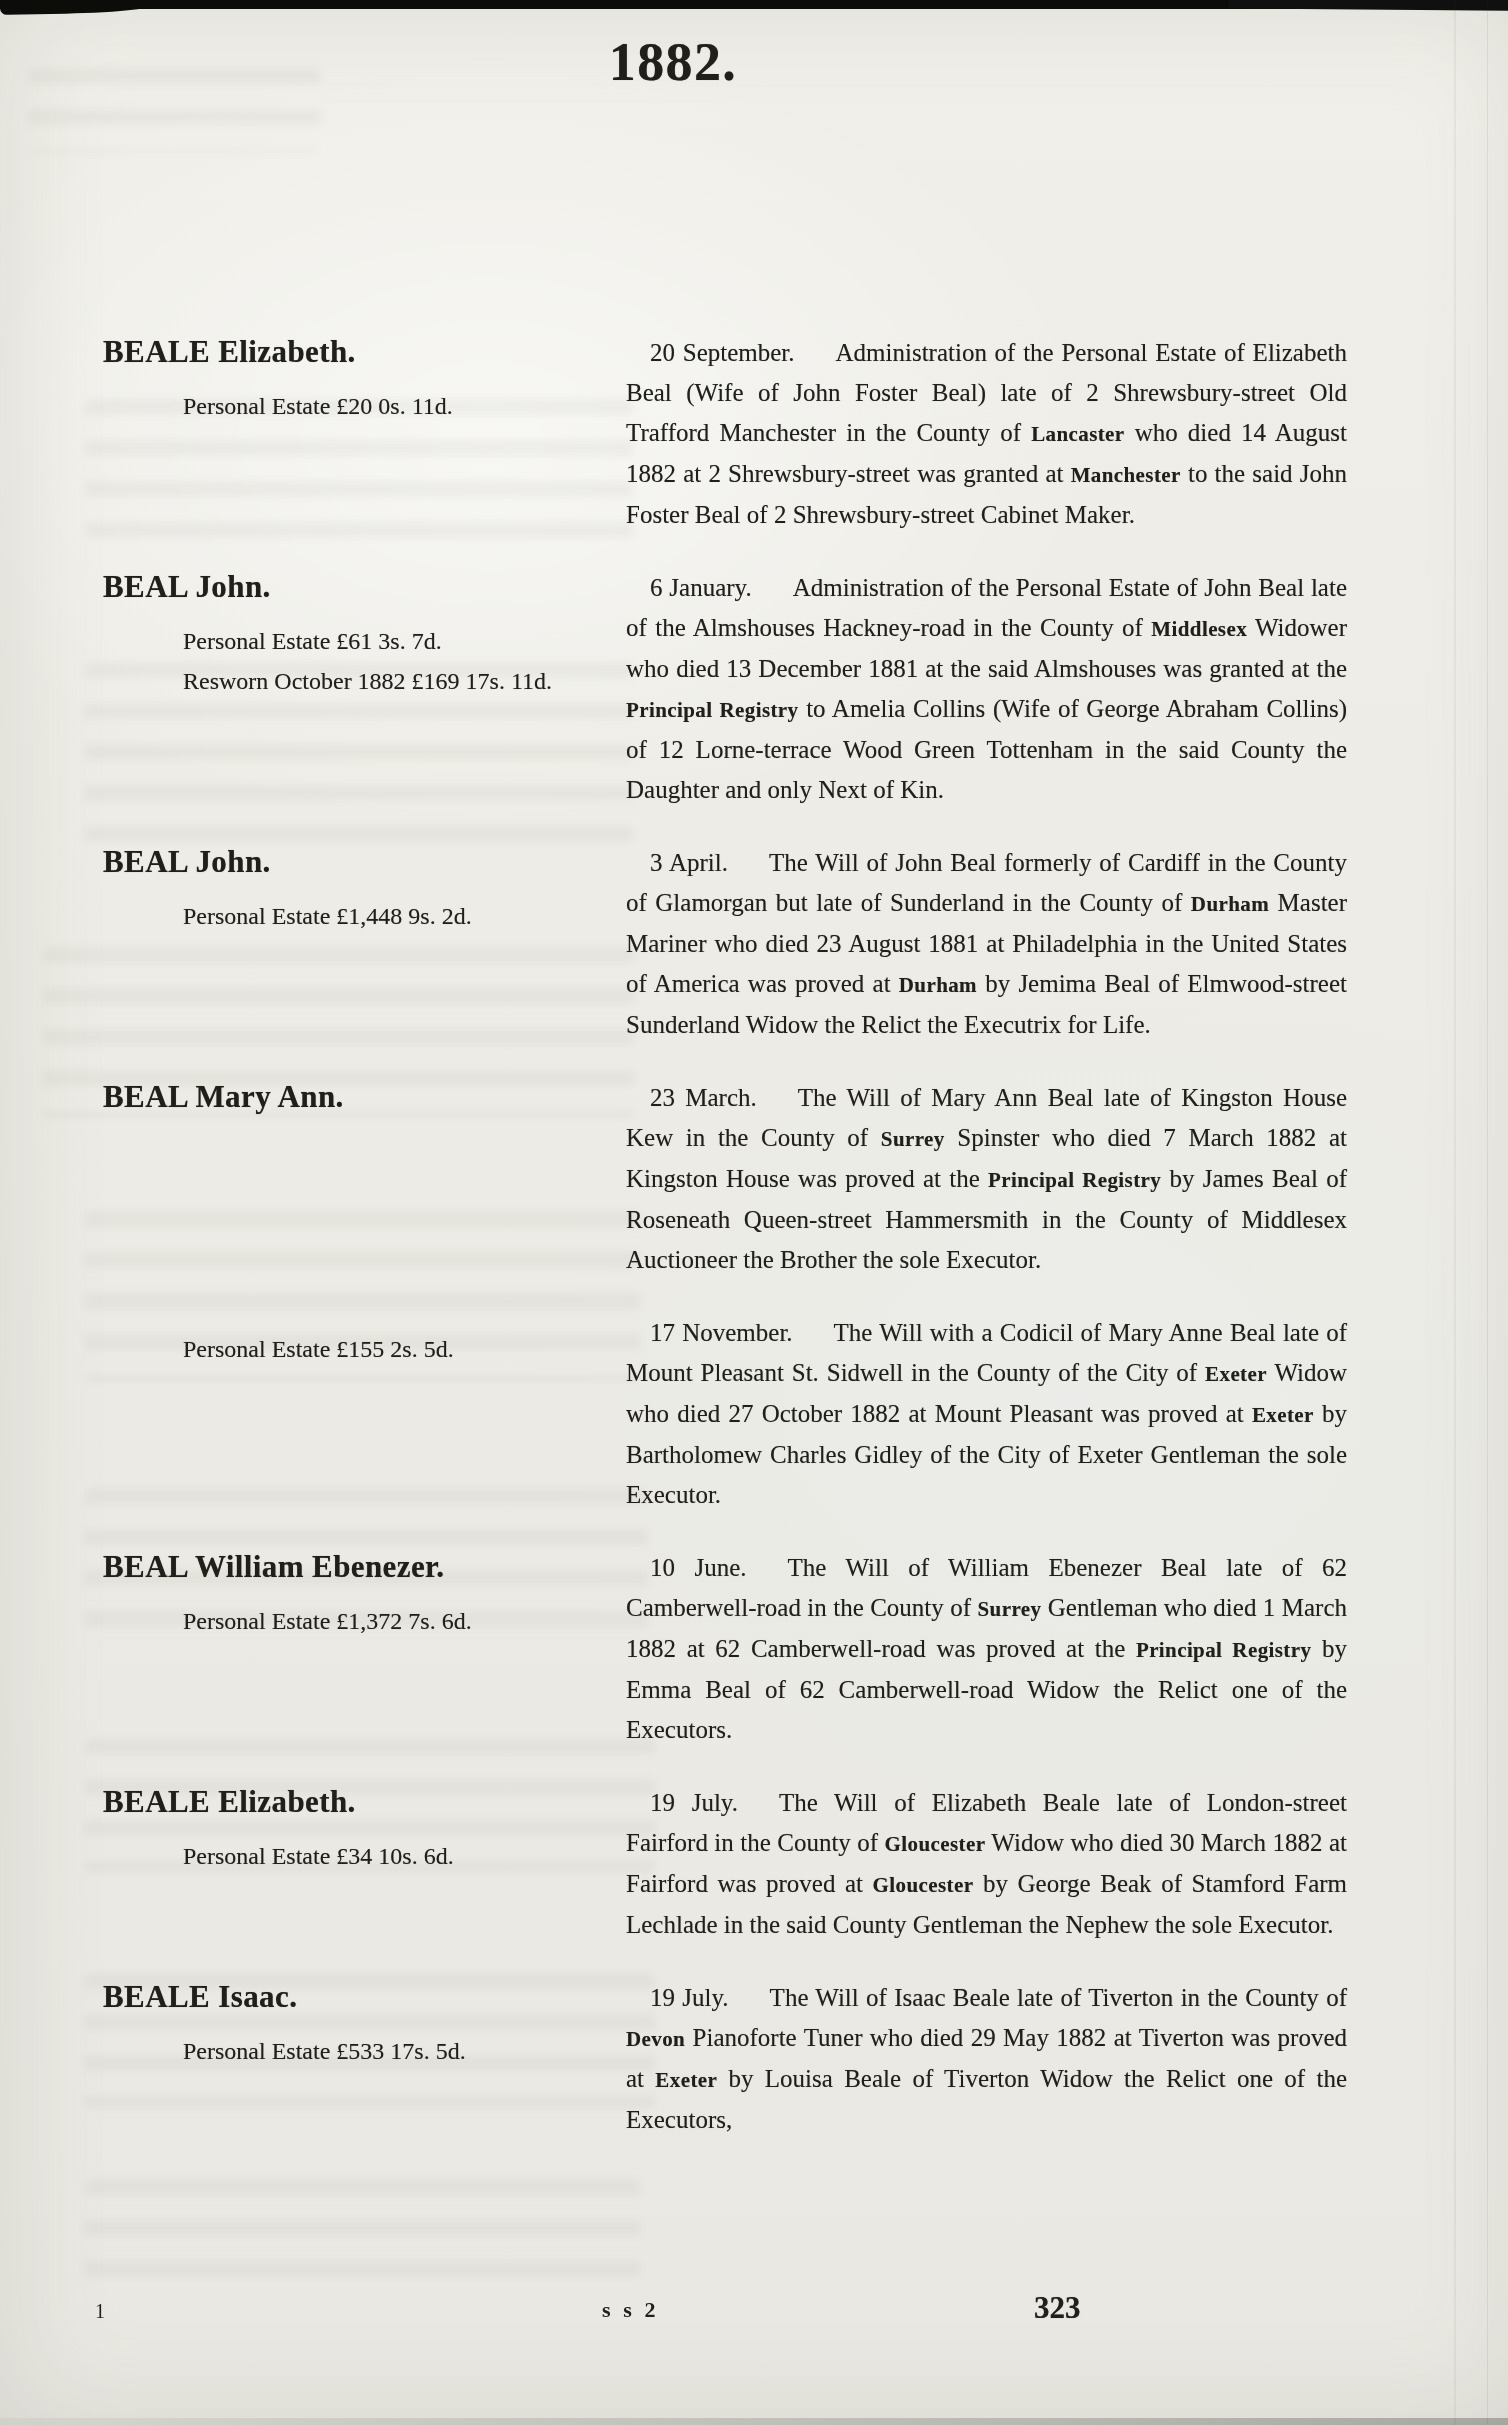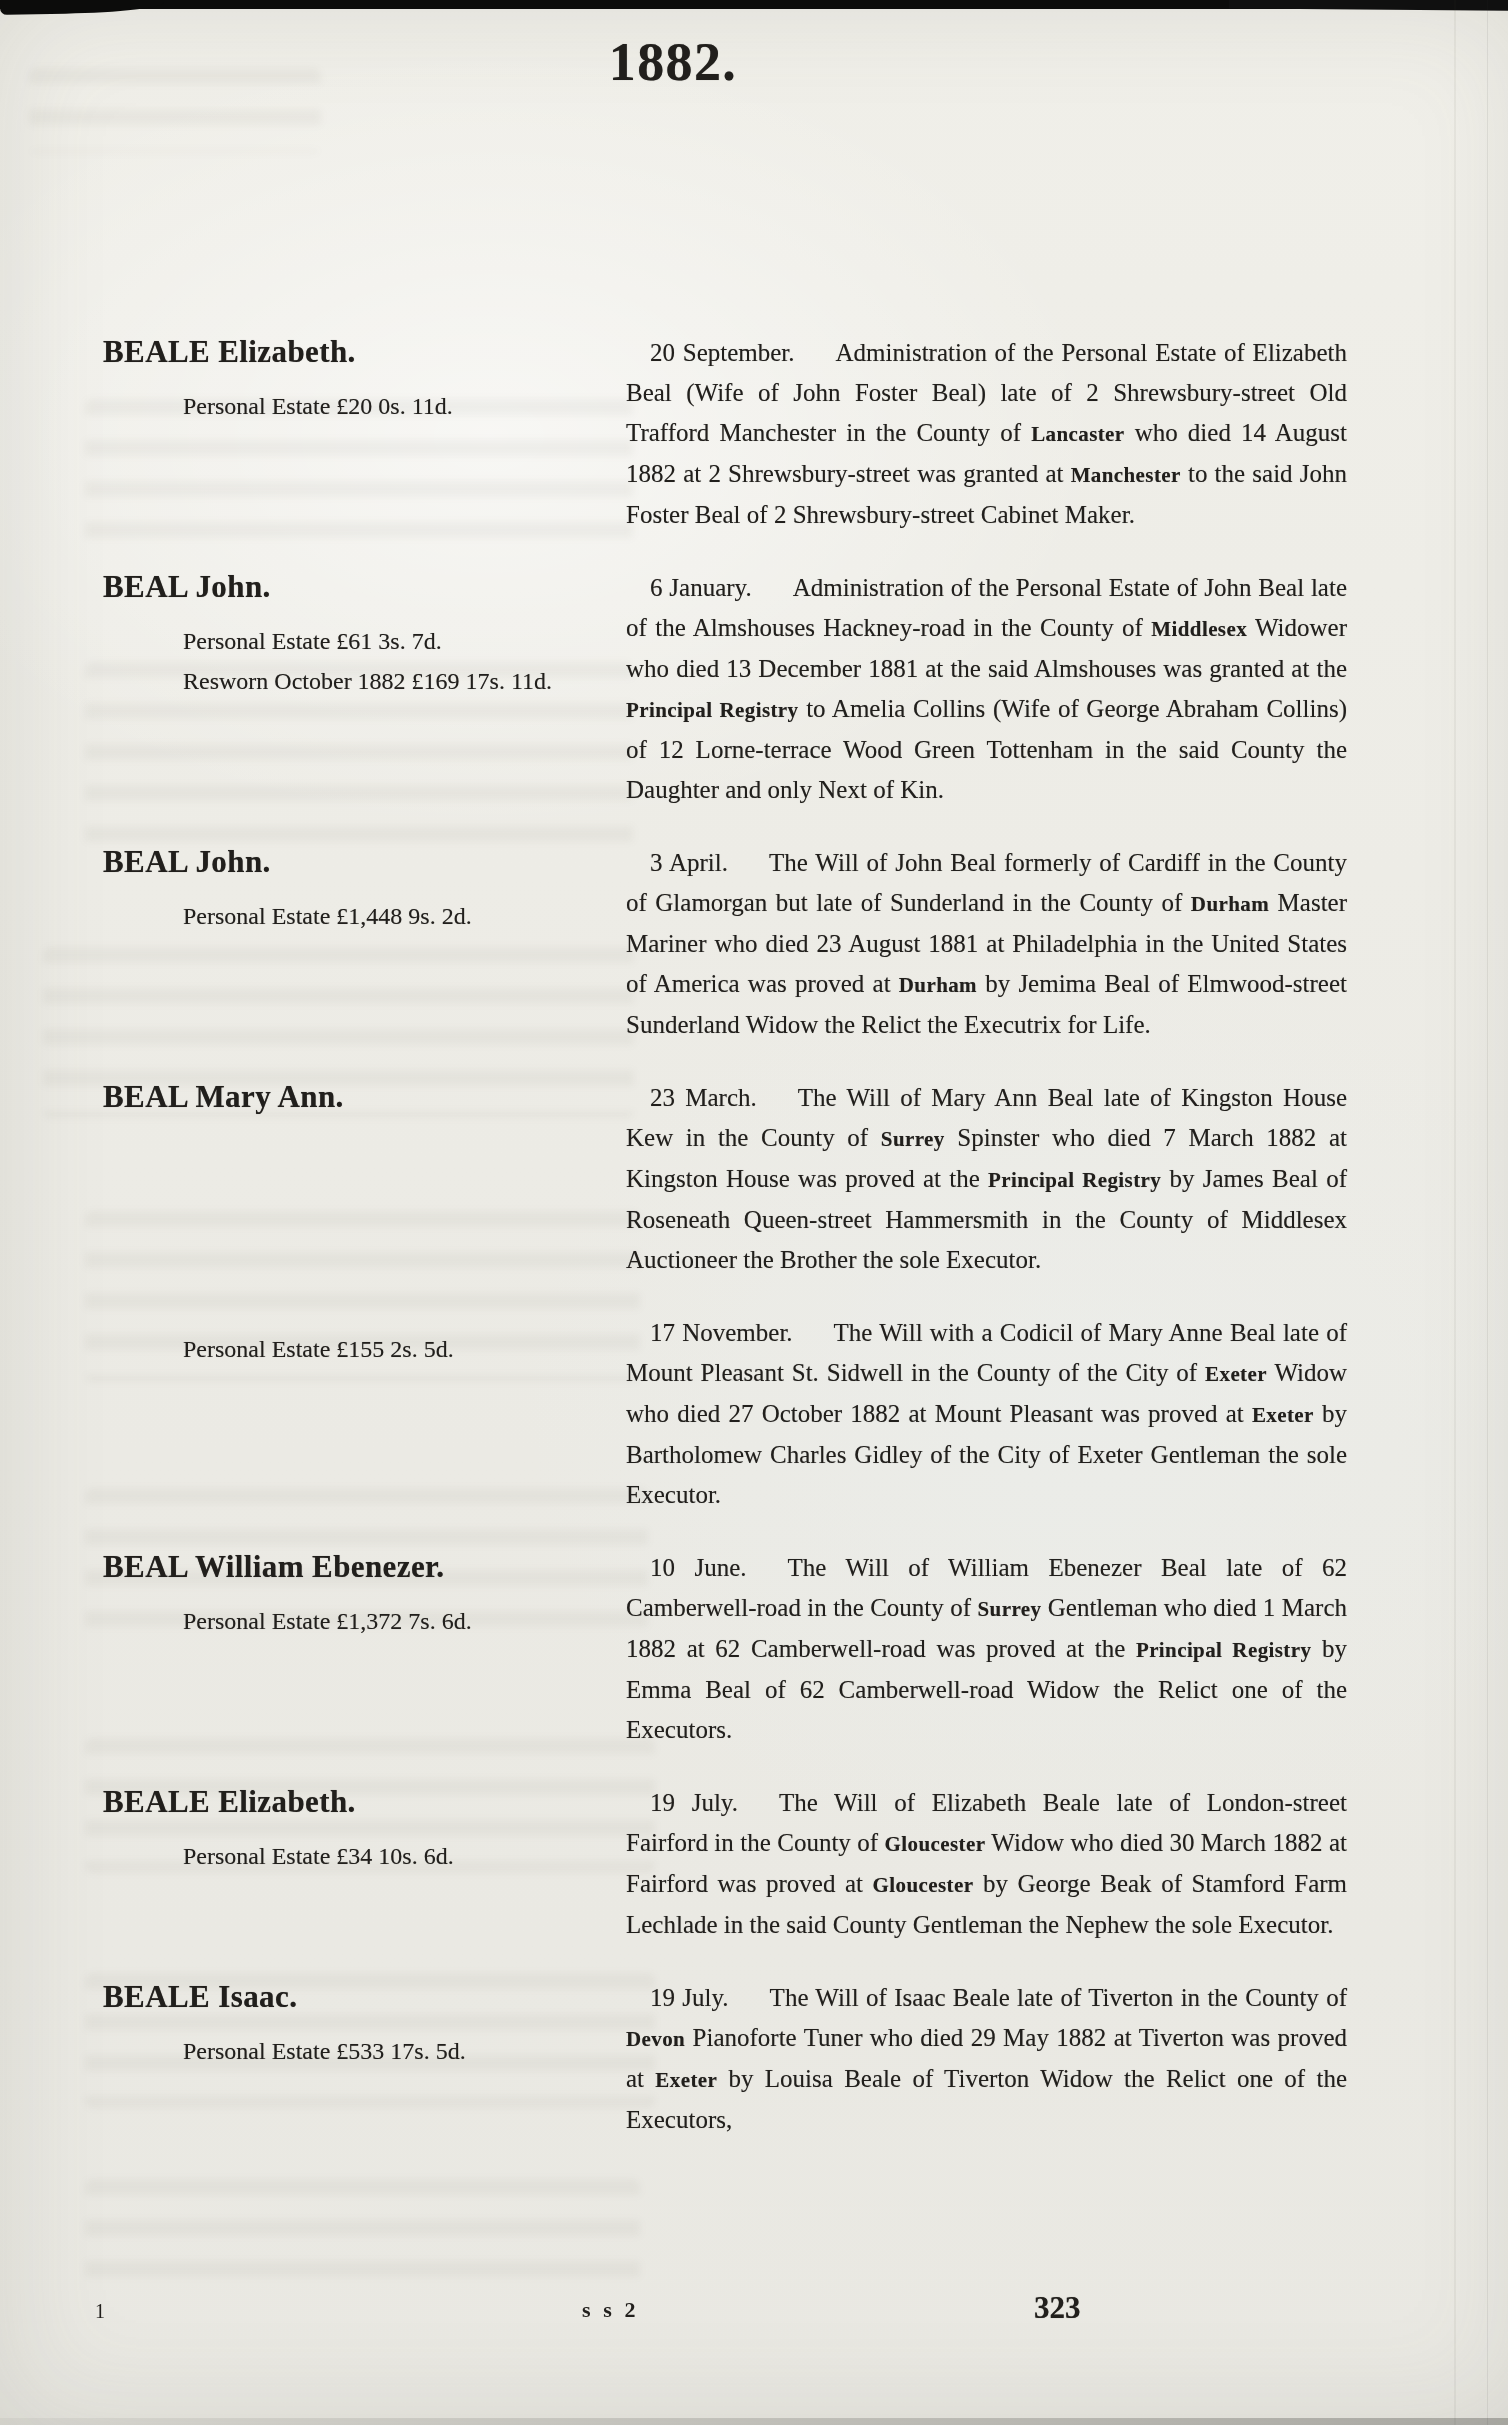--- a/index.html
+++ b/index.html
@@ -58,21 +58,21 @@
     text-shadow: 0 0 0.7px rgba(25,23,20,.4);
   }
   .estate-lines { margin-top: 15.7px; }
   .entry-body {
     margin: 0; font-size: 25px; line-height: 40px; text-align: justify; text-indent: 24px;
     text-shadow: 0 0 0.7px rgba(25,23,20,.4);
   }
   .entry-date { margin-right: 41px; }
   .emph { font-weight: bold; font-size: 21px; letter-spacing: 0.4px; }
   .footer-sig-left  { position: absolute; left: 95px;  top: 2300px; font-size: 20px; }
-  .footer-sig-center{ position: absolute; left: 582px;  top: 2297px; font-size: 22px; letter-spacing: 3.6px; font-weight: bold; }
+  .footer-sig-center{ position: absolute; left: 602px;  top: 2297px; font-size: 22px; letter-spacing: 3.6px; font-weight: bold; }
   .footer-page-number{ position: absolute; left: 1034px; top: 2290px; font-size: 31px; font-weight: bold;
     text-shadow: 0 0 0.7px rgba(25,23,20,.55); }
 </style>
 </head>
 <body>
 
 <div class="page">
   <div class="top-strip"></div>
 
   <div class="ghost" style="left:28.5px;  top:68px;   width:292px; height:85px;"></div>

